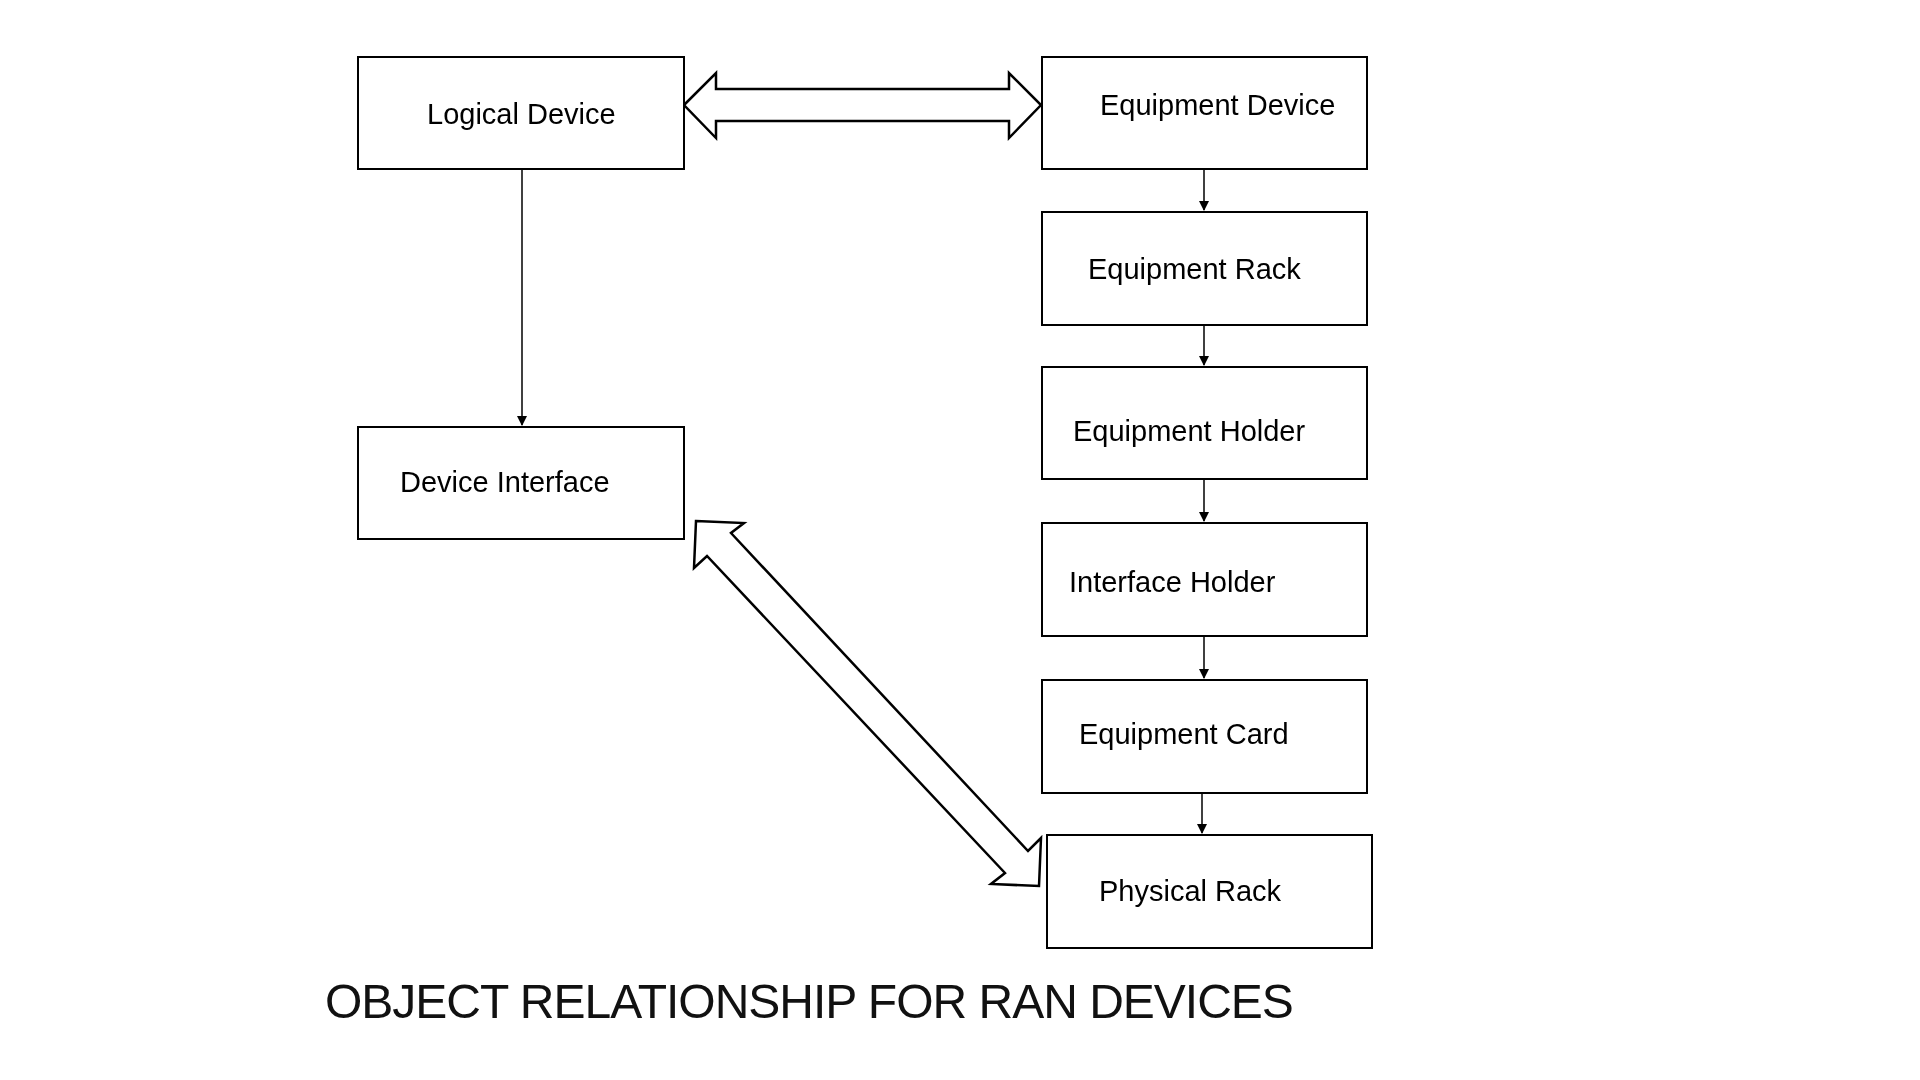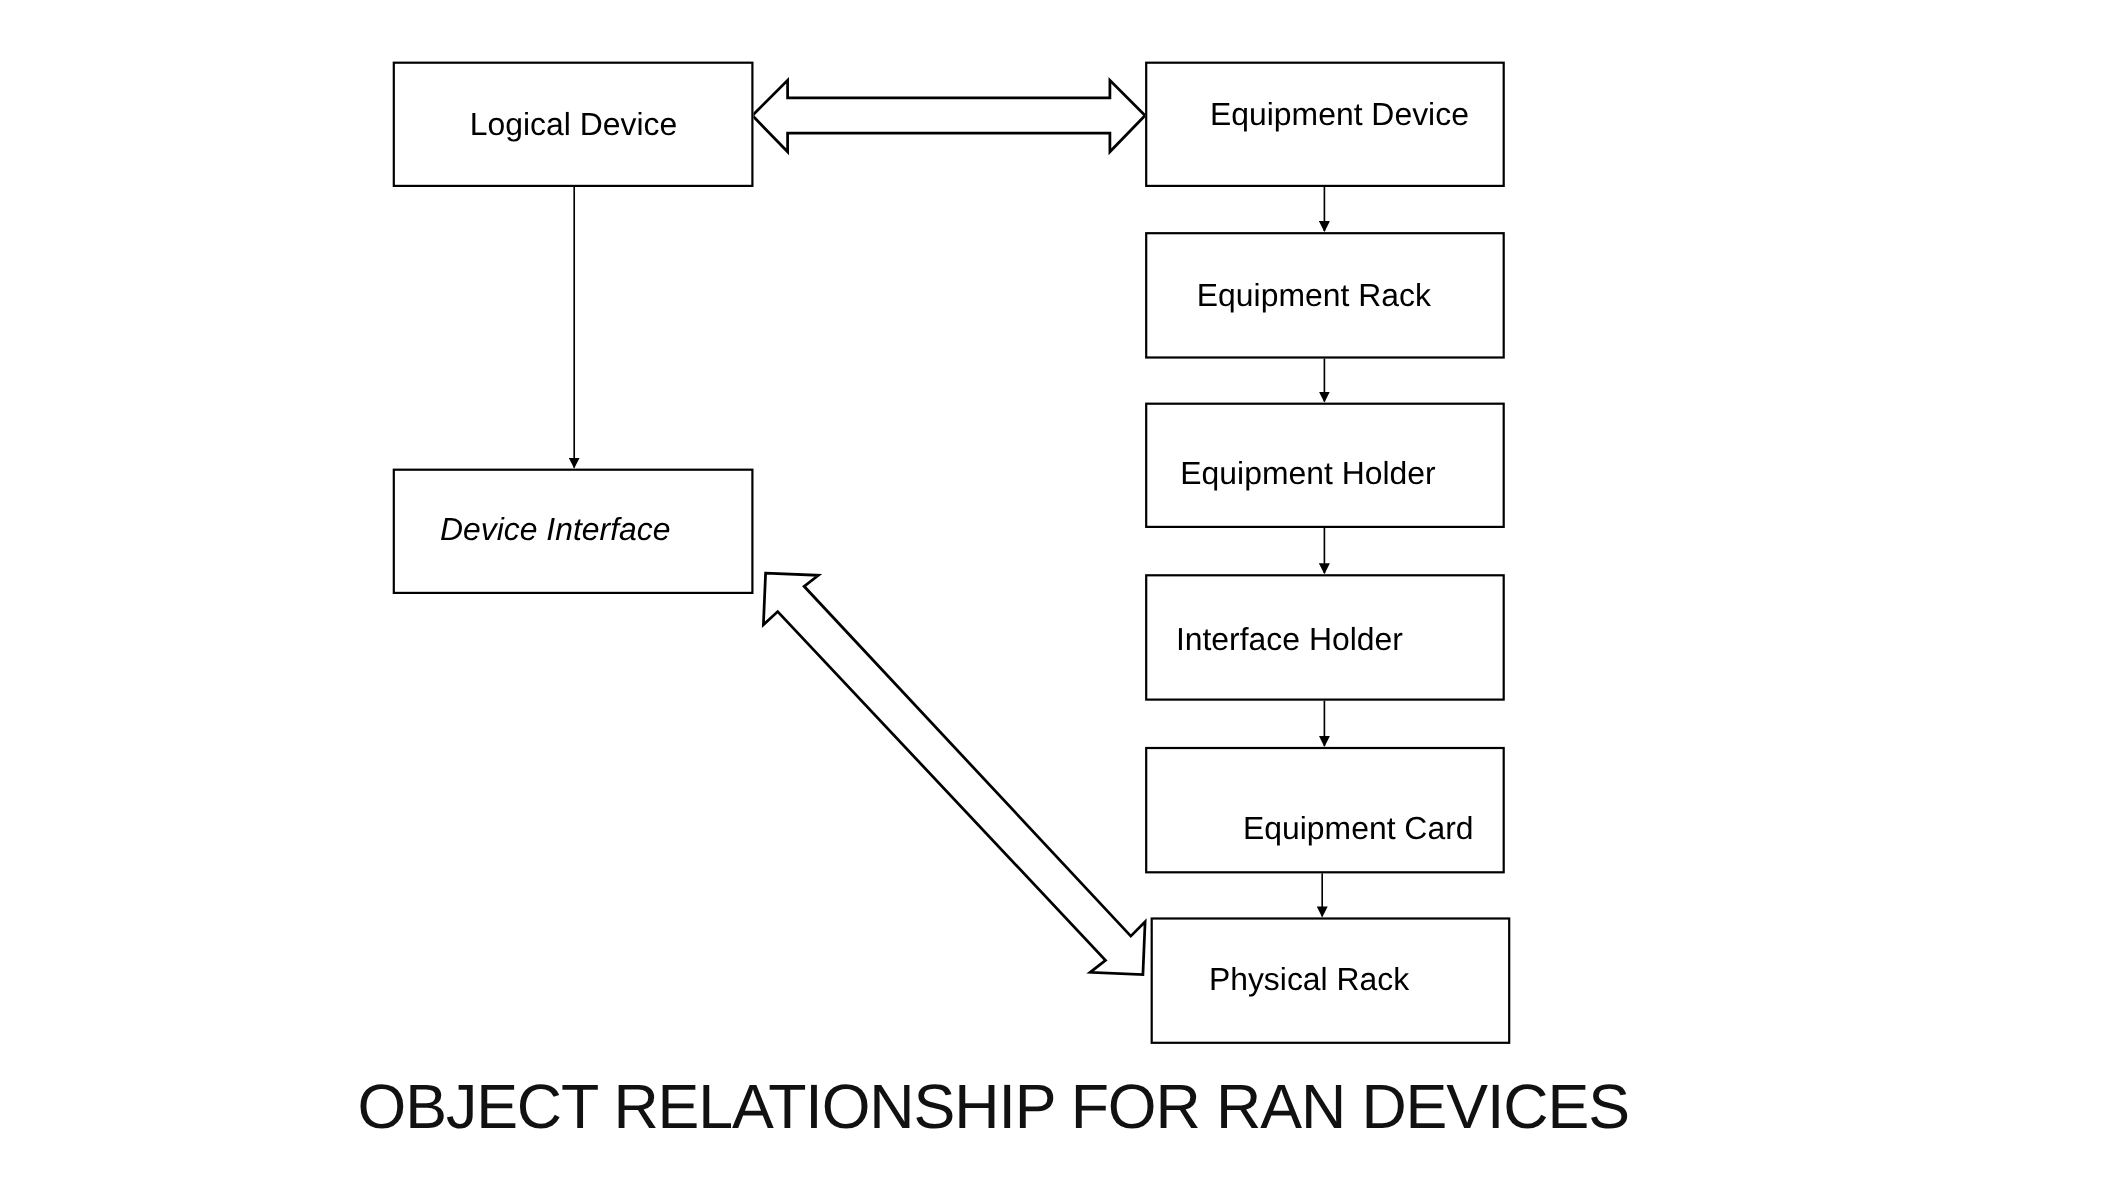--- a/index.html
+++ b/index.html
@@ -2,21 +2,21 @@
 <html><head>
 <meta charset="utf-8">
 <style>
   html, body { margin: 0; padding: 0; background: #ffffff; }
   body { width: 1920px; height: 1080px; position: relative; overflow: hidden;
          font-family: "Liberation Sans", "DejaVu Sans", sans-serif; color: #000; }
   #canvas { position: absolute; left: 0; top: 0; width: 1920px; height: 1080px; }
   .node { position: absolute; box-sizing: border-box; border: 2.5px solid #000; background: #fff; }
   .label { position: absolute; white-space: nowrap; font-size: 29px; line-height: 1; color: #000000; }
   .title { position: absolute; left: 325px; top: 978px; width: 1192px; white-space: nowrap;
-           font-size: 57px; line-height: 1; color: #111; letter-spacing: -1px; }
+           font-size: 48px; line-height: 1; color: #111; letter-spacing: -1px; }
 </style>
 </head>
 <body>
 
 <svg id="canvas" width="1920" height="1080" viewBox="0 0 1920 1080">
   <defs>
     <marker id="tri" markerWidth="10" markerHeight="10" refX="9" refY="5" orient="auto" markerUnits="userSpaceOnUse">
       <path d="M0,0 L10,5 L0,10 Z" fill="#000"></path>
     </marker>
   </defs>
@@ -33,30 +33,30 @@
   <line x1="1202" y1="793" x2="1202" y2="833" stroke="#000" stroke-width="1.5" marker-end="url(#tri)"></line>
 </svg>
 
 <div class="node" style="left:357px;top:56px;width:328px;height:114px;"></div>
 <div class="label" style="left:427px;top:100px;">Logical Device</div>
 
 <div class="node" style="left:1041px;top:56px;width:327px;height:114px;"></div>
 <div class="label" style="left:1100px;top:91px;">Equipment Device</div>
 
 <div class="node" style="left:357px;top:426px;width:328px;height:114px;"></div>
-<div class="label" style="left:400px;top:468px;font-style:italic;">Device Interface</div>
+<div class="label" style="left:400px;top:468px;">Device Interface</div>
 
 <div class="node" style="left:1041px;top:211px;width:327px;height:115px;"></div>
 <div class="label" style="left:1088px;top:255px;text-align:center;">Equipment Rack</div>
 
 <div class="node" style="left:1041px;top:366px;width:327px;height:114px;"></div>
 <div class="label" style="left:1073px;top:417px;">Equipment Holder</div>
 
 <div class="node" style="left:1041px;top:522px;width:327px;height:115px;"></div>
 <div class="label" style="left:1069px;top:568px;">Interface Holder</div>
 
 <div class="node" style="left:1041px;top:679px;width:327px;height:115px;"></div>
-<div class="label" style="left:1130px;top:720px;margin-top:20px;">Equipment Card</div>
+<div class="label" style="left:1079px;top:720px;">Equipment Card</div>
 
 <div class="node" style="left:1046px;top:834px;width:327px;height:115px;"></div>
 <div class="label" style="left:1099px;top:877px;">Physical Rack</div>
 
 <div class="title">OBJECT RELATIONSHIP FOR RAN DEVICES</div>
 
 </body></html>

